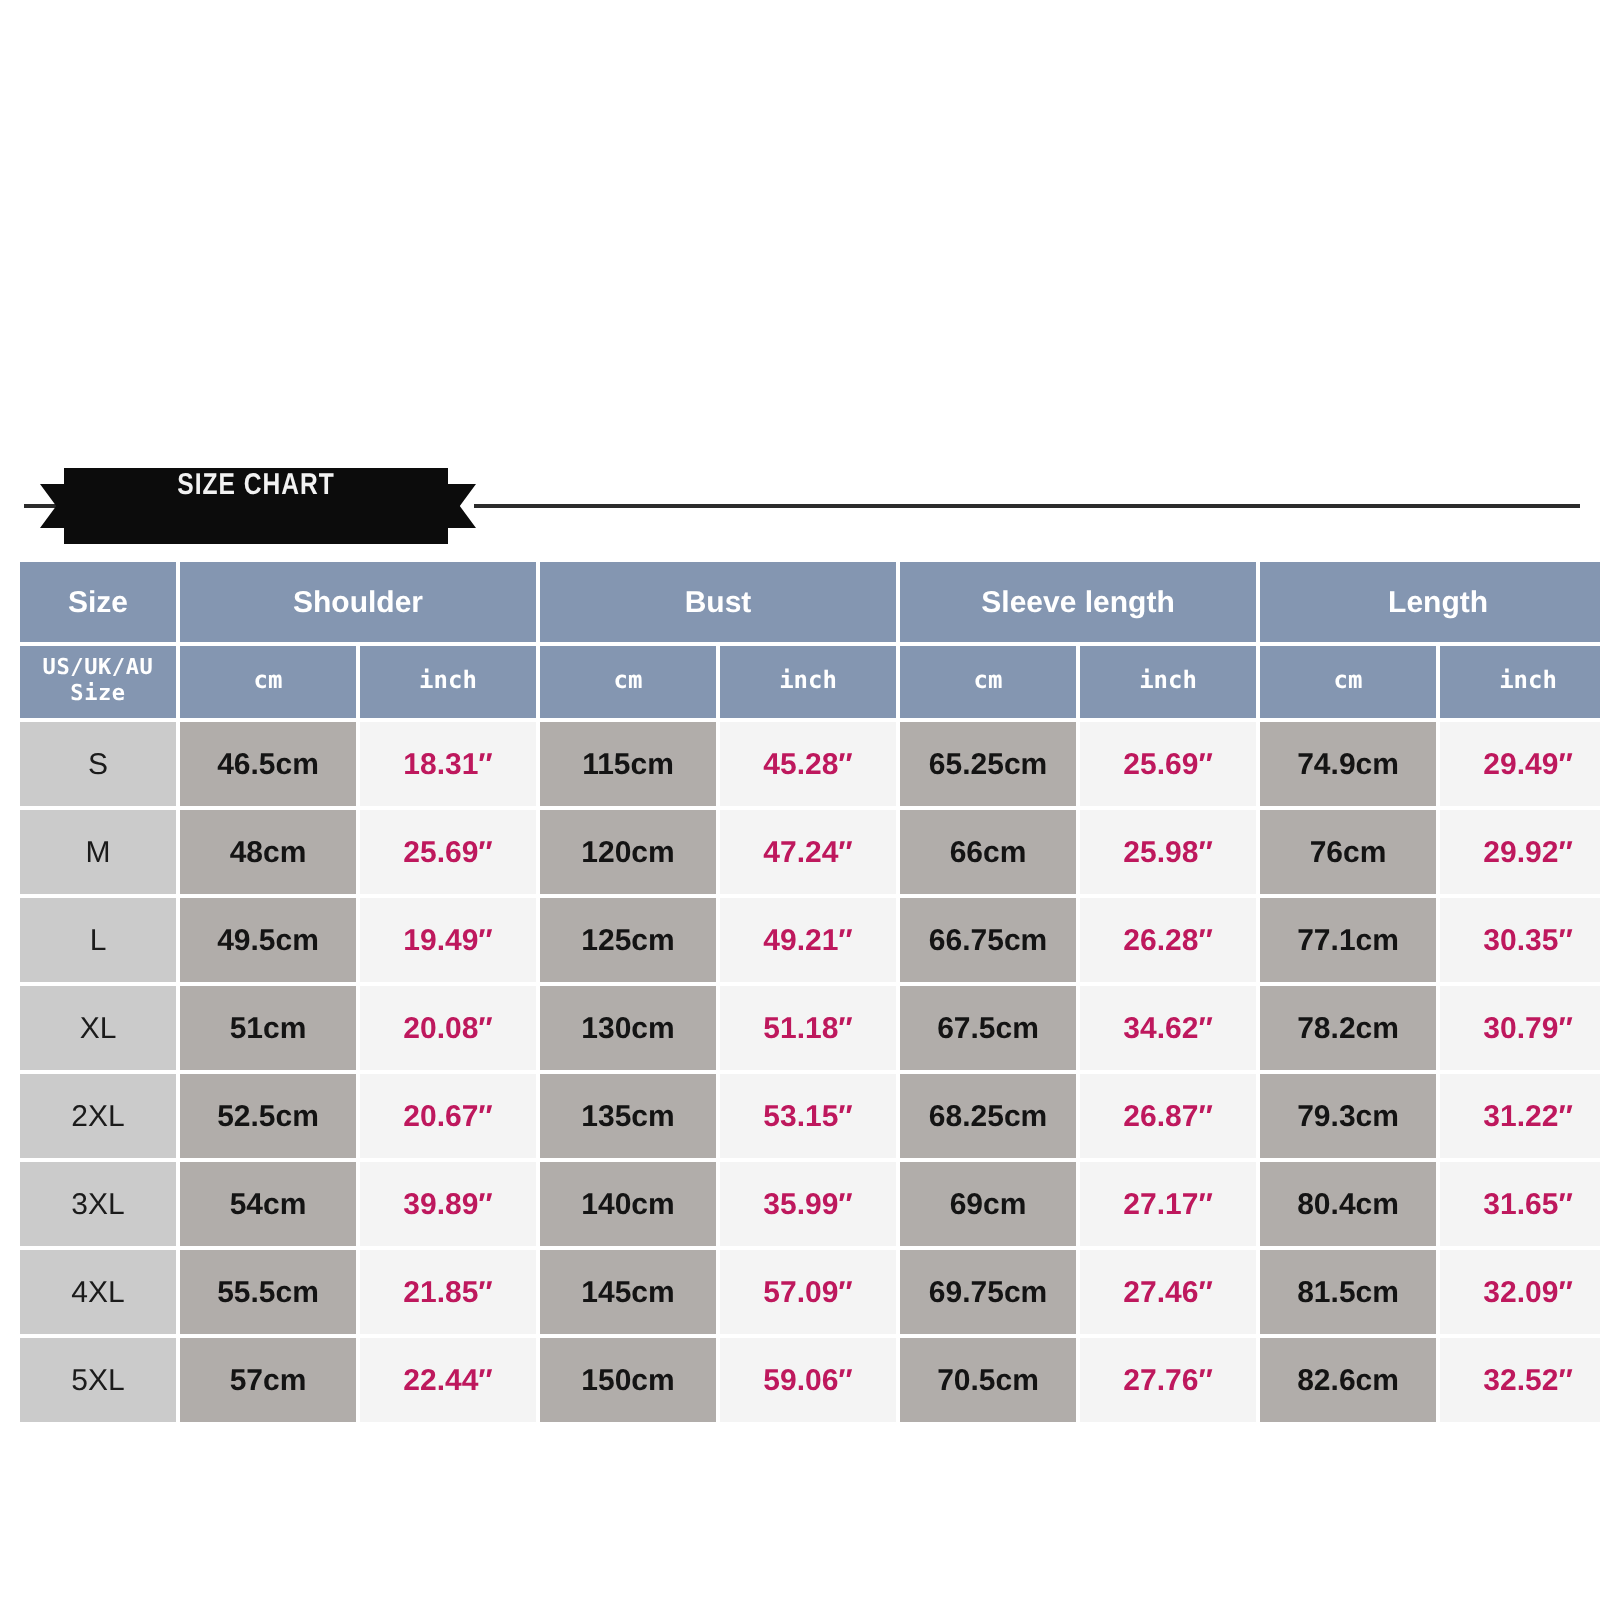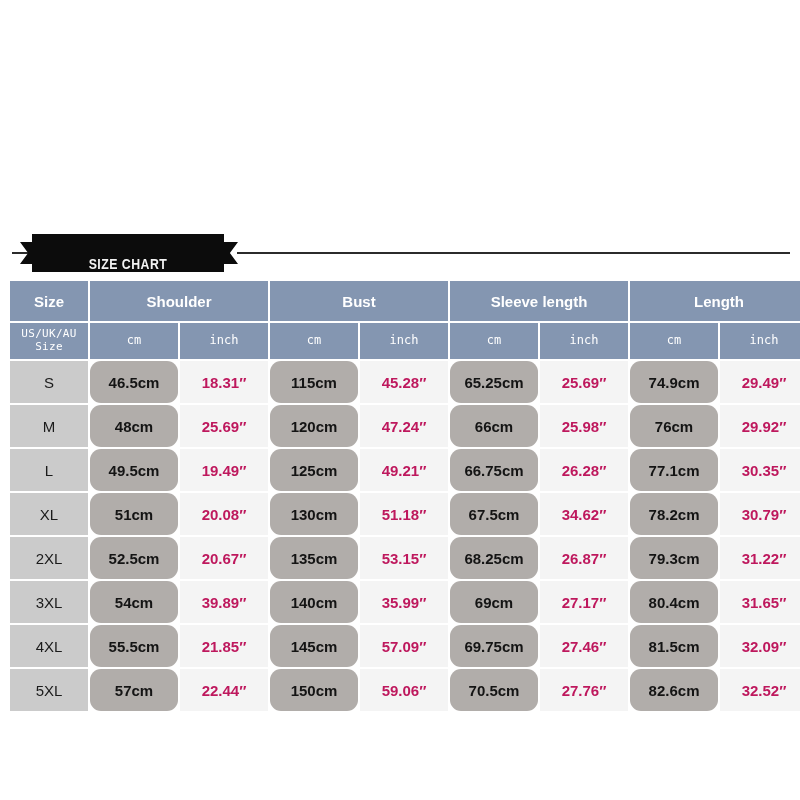--- a/index.html
+++ b/index.html
@@ -64,21 +64,21 @@
   }
 
   .ribbon-body {
     position: absolute;
     left: 32px;
     top: 2px;
     width: 192px;
     height: 38px;
     background: #0c0c0c;
     display: flex;
-    align-items: flex-end;
+    align-items: flex-start;
     justify-content: center;
   }
 
   .ribbon-title {
     color: #f2f2f2;
     font-family: "Liberation Sans Narrow", "Liberation Sans", sans-serif;
     font-size: 15px;
     font-weight: 700;
     letter-spacing: 0.6px;
     transform: scaleX(0.82);
@@ -115,21 +115,21 @@
     font-size: 15px;
     font-weight: 700;
   }
 
   th.sub {
     height: 36px;
     background: #8496b1;
     color: #ffffff;
     font-family: "DejaVu Sans Mono", "Liberation Mono", monospace;
     font-size: 12px;
-    font-weight: 400;
+    font-weight: 700;
     line-height: 1.15;
   }
 
   th.sub.size-sub {
     font-size: 11px;
     letter-spacing: 0.3px;
   }
 
   td.size-cell {
     height: 25px;
@@ -138,21 +138,20 @@
     font-size: 15px;
     font-weight: 400;
   }
 
   td.cm-cell {
     height: 42px;
     background: #b1adaa;
     color: #141414;
     font-size: 15px;
     font-weight: 600;
-    border-radius: 11px;
   }
 
   td.inch-cell {
     height: 25px;
     background: #f4f4f4;
     color: #be185d;
     font-size: 15px;
     font-weight: 600;
   }
 </style>

